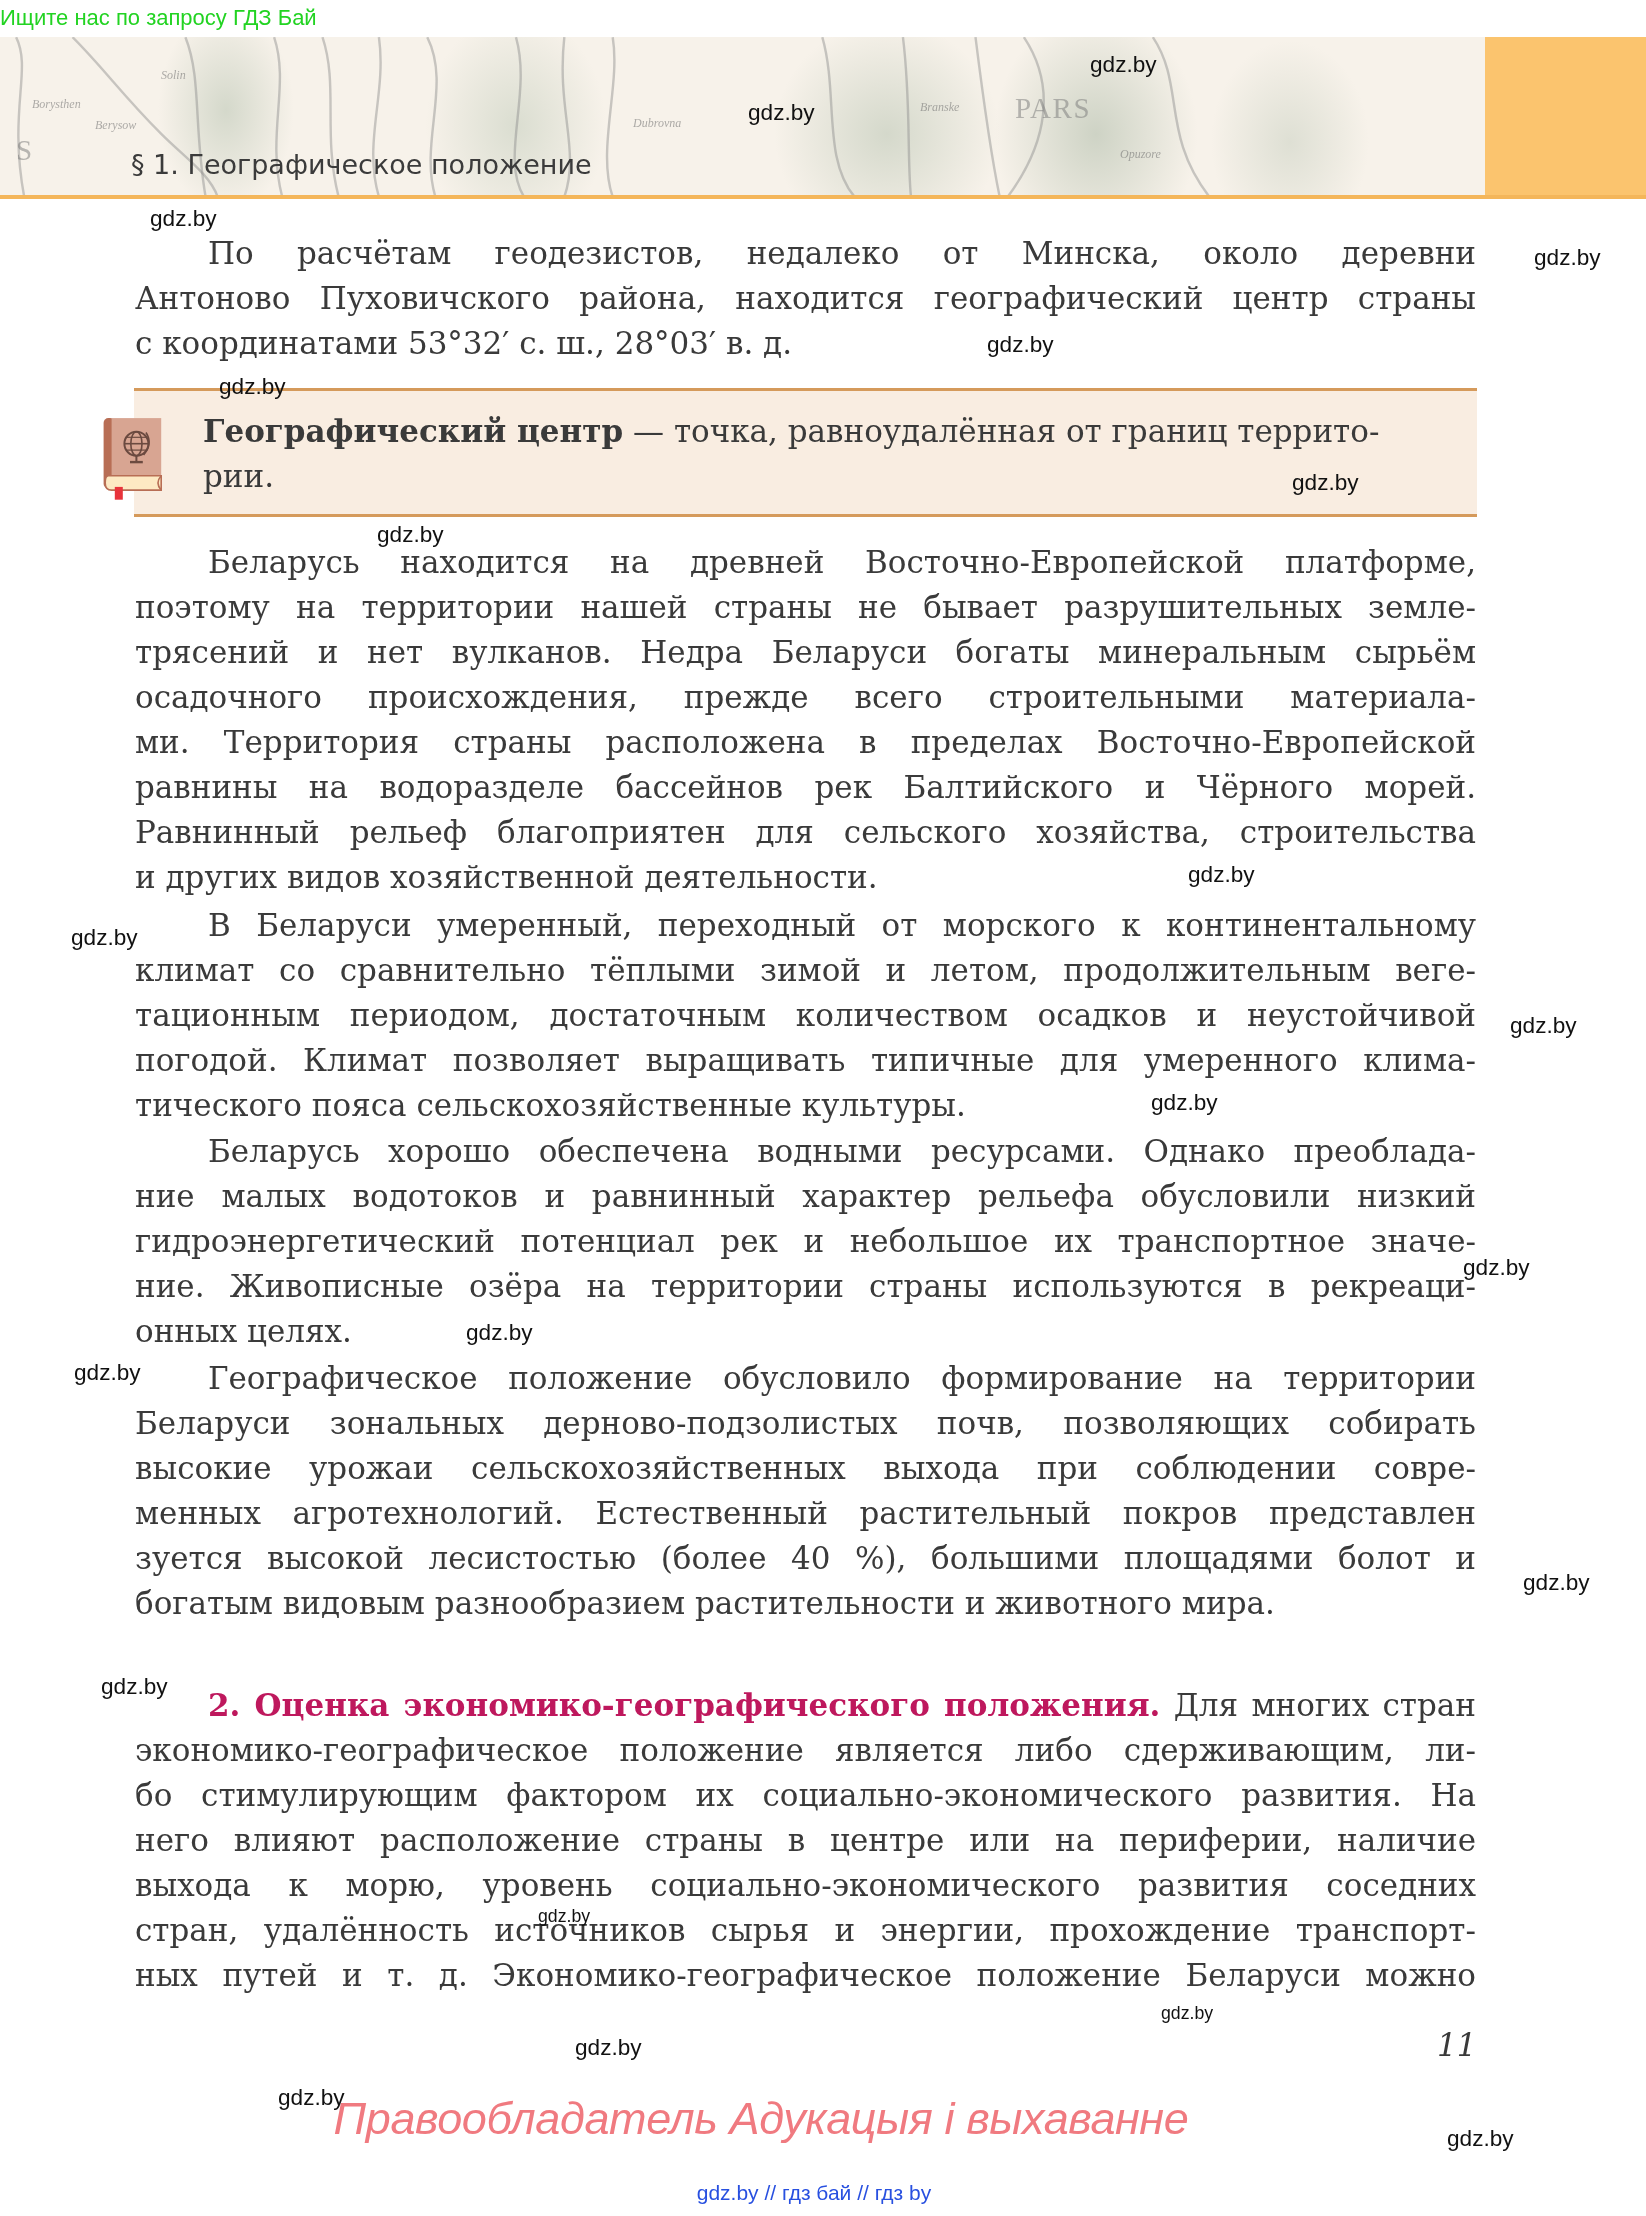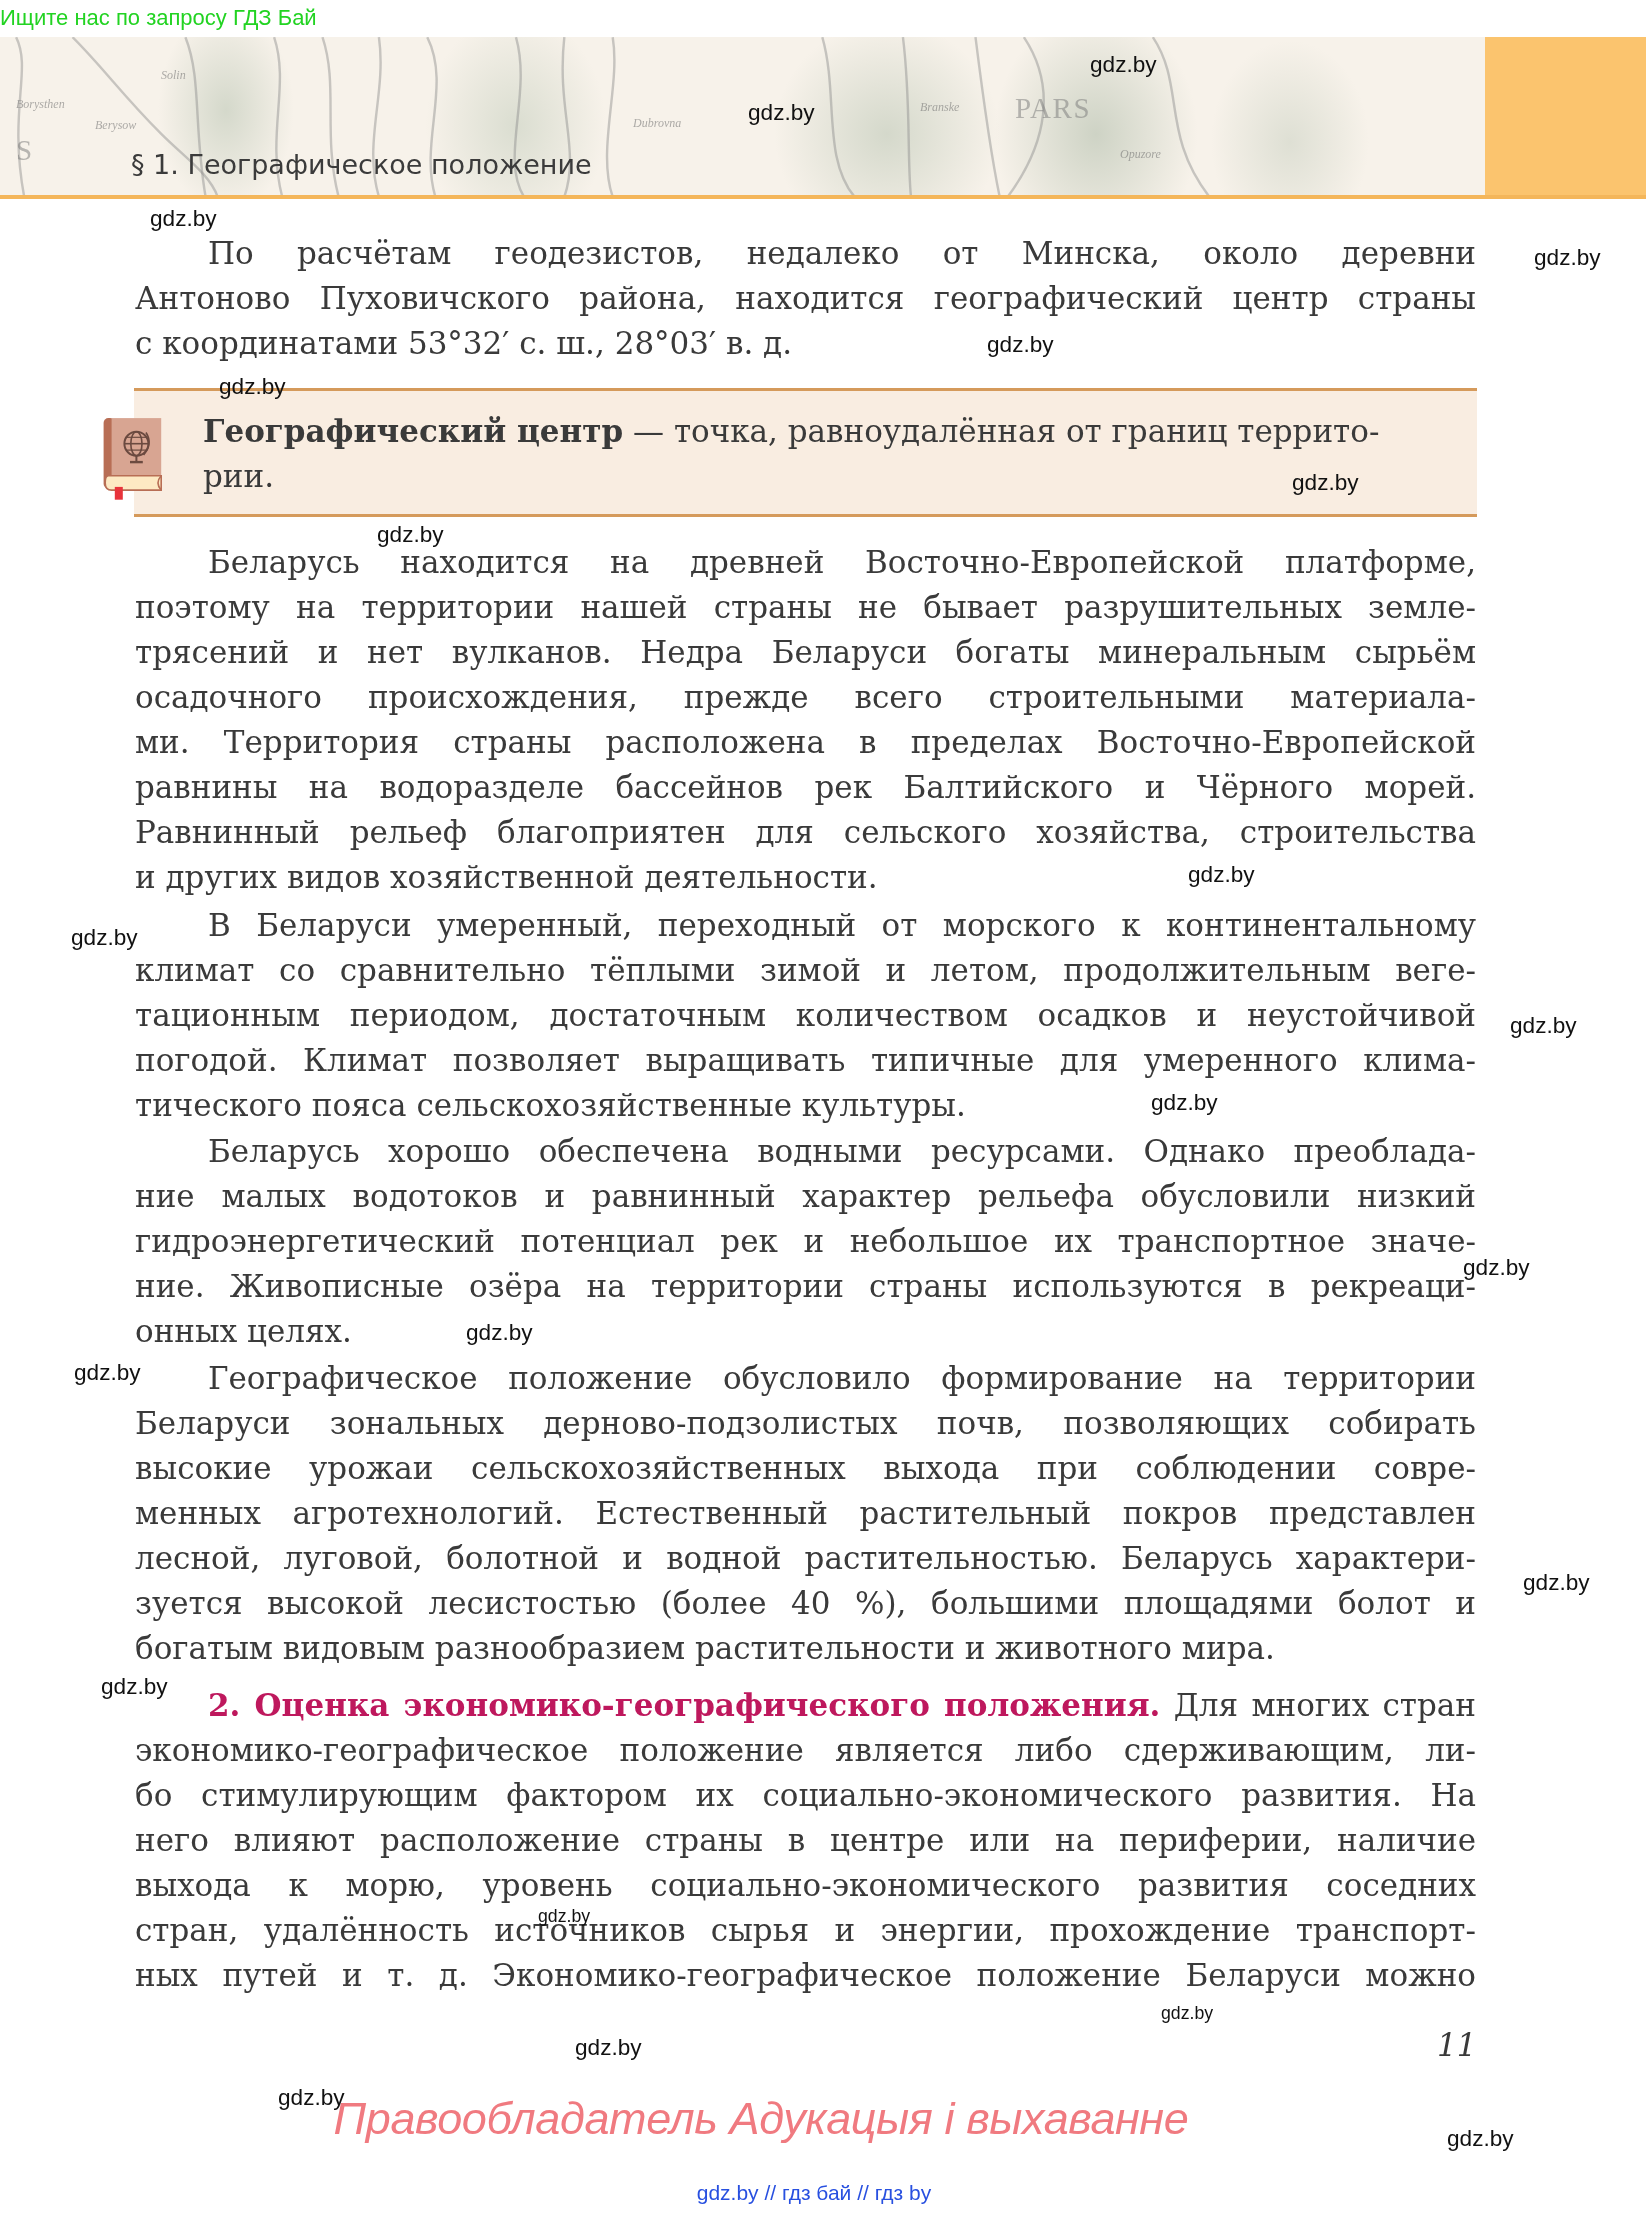--- a/index.html
+++ b/index.html
@@ -102,21 +102,21 @@
         <path d="M640 0 C660 70 620 150 650 198"></path>
         <path d="M700 0 C690 90 720 140 700 198"></path>
         <path d="M760 0 C770 60 740 140 760 198"></path>
         <path d="M1020 0 C1040 70 1020 150 1060 198"></path>
         <path d="M1120 0 C1130 80 1125 150 1130 198"></path>
         <path d="M1210 0 C1220 80 1230 150 1240 198"></path>
         <path d="M1270 0 C1310 60 1300 130 1250 198"></path>
         <path d="M1430 0 C1470 60 1440 120 1500 198"></path>
       </g>
     </svg>
-    <span class="map-label" style="left:16px;top:60px">Borysthen</span>
+    <span class="map-label" style="left:32px;top:60px">Borysthen</span>
     <span class="map-label" style="left:161px;top:31px">Solin</span>
     <span class="map-label" style="left:95px;top:81px">Berysow</span>
     <span class="map-label" style="left:633px;top:79px">Dubrovna</span>
     <span class="map-label" style="left:920px;top:63px">Branske</span>
     <span class="map-label big" style="left:1015px;top:55px">PARS</span>
     <span class="map-label" style="left:1120px;top:110px">Opuzore</span>
     <span class="map-label big" style="left:16px;top:97px">S</span>
   </div>
   <div class="orange-block"></div>
   <div class="header-rule"></div>
@@ -178,21 +178,20 @@
   <span class="line">гидроэнергетический потенциал рек и небольшое их транспортное значе-</span>
   <span class="line">ние. Живописные озёра на территории страны используются в рекреаци-</span>
   <span class="line last">онных целях.</span>
 </div>
 
 <div class="para" style="top:1356px">
   <span class="line indent">Географическое положение обусловило формирование на территории</span>
   <span class="line">Беларуси зональных дерново-подзолистых почв, позволяющих собирать</span>
   <span class="line">высокие урожаи сельскохозяйственных выхода при соблюдении совре-</span>
   <span class="line">менных агротехнологий. Естественный растительный покров представлен</span>
-  <span class="line">лесной, луговой, болотной и водной растительностью. Беларусь характери-</span>
   <span class="line">зуется высокой лесистостью (более 40 %), большими площадями болот и</span>
   <span class="line last">богатым видовым разнообразием растительности и животного мира.</span>
 </div>
 
 <div class="para" style="top:1683px">
   <span class="line indent"><span class="subheading">2. Оценка экономико-географического положения.</span><span> Для многих стран</span></span>
   <span class="line">экономико-географическое положение является либо сдерживающим, ли-</span>
   <span class="line">бо стимулирующим фактором их социально-экономического развития. На</span>
   <span class="line">него влияют расположение страны в центре или на периферии, наличие</span>
   <span class="line">выхода к морю, уровень социально-экономического развития соседних</span>

